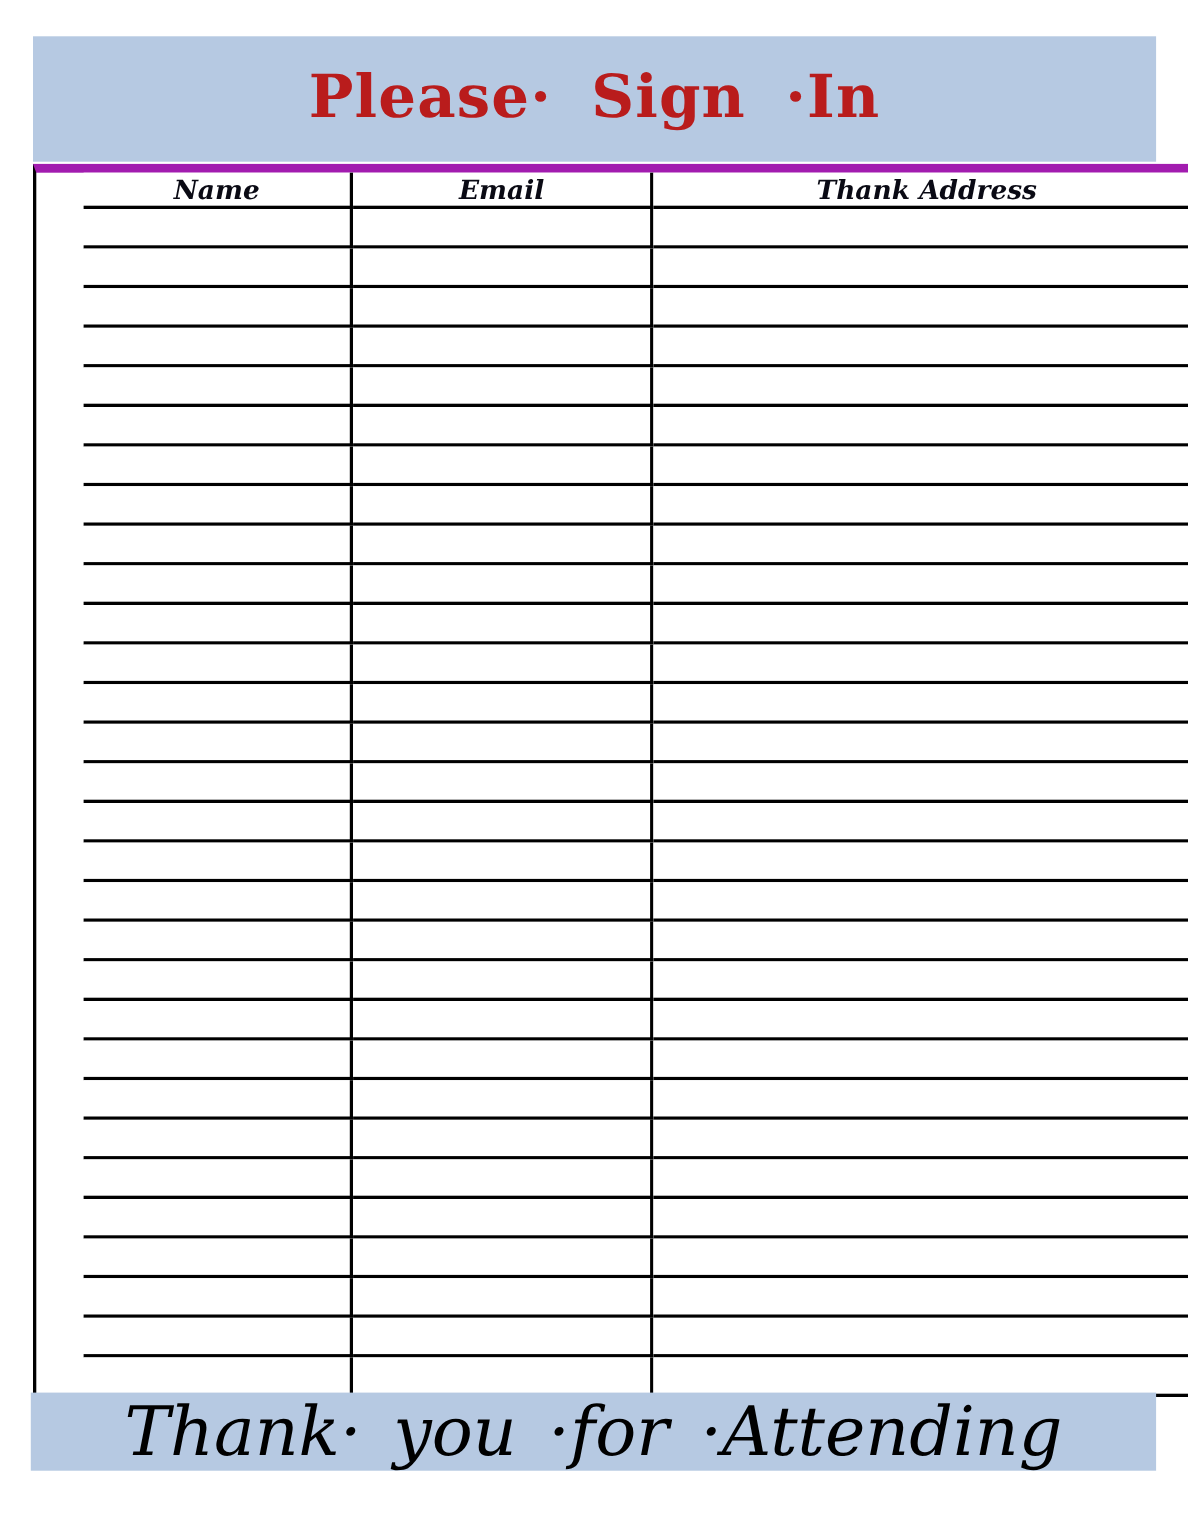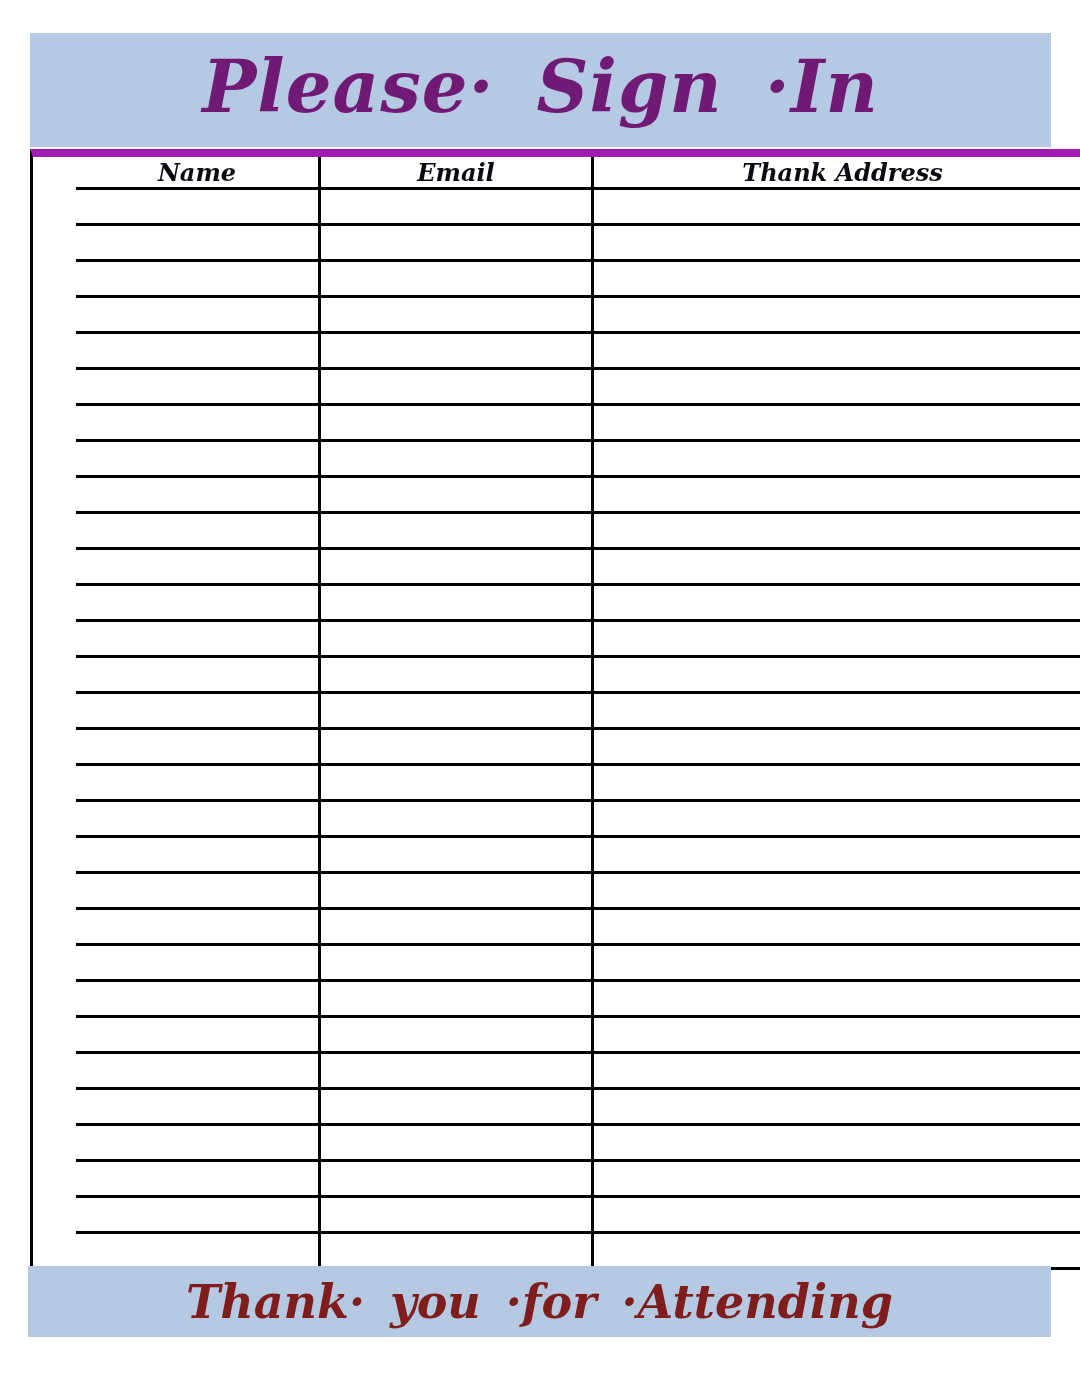--- a/index.html
+++ b/index.html
@@ -27,35 +27,34 @@
     width: 1021px;
     height: 114px;
   }
   .banner-bottom {
     left: 28px;
     top: 1266px;
     width: 1023px;
     height: 71px;
   }
   .title-text {
-    font-size: 72px;
+    font-size: 54px;
     font-weight: bold;
-    font-style: italic;
-    color: #701a75;
+    color: #b91c1c;
     word-spacing: 16px;
     letter-spacing: 1px;
     white-space: nowrap;
     line-height: 1;
     padding-bottom: 6px;
   }
   .footer-text {
-    font-size: 46px;
-    font-weight: bold;
+    font-size: 62px;
+    font-weight: normal;
     font-style: italic;
-    color: #7f1d1d;
+    color: #000000;
     word-spacing: 9px;
     white-space: nowrap;
     line-height: 1;
   }
   table.sheet-table {
     position: absolute;
     left: 30px;
     top: 149px;
     width: 1021px;
     table-layout: fixed;

